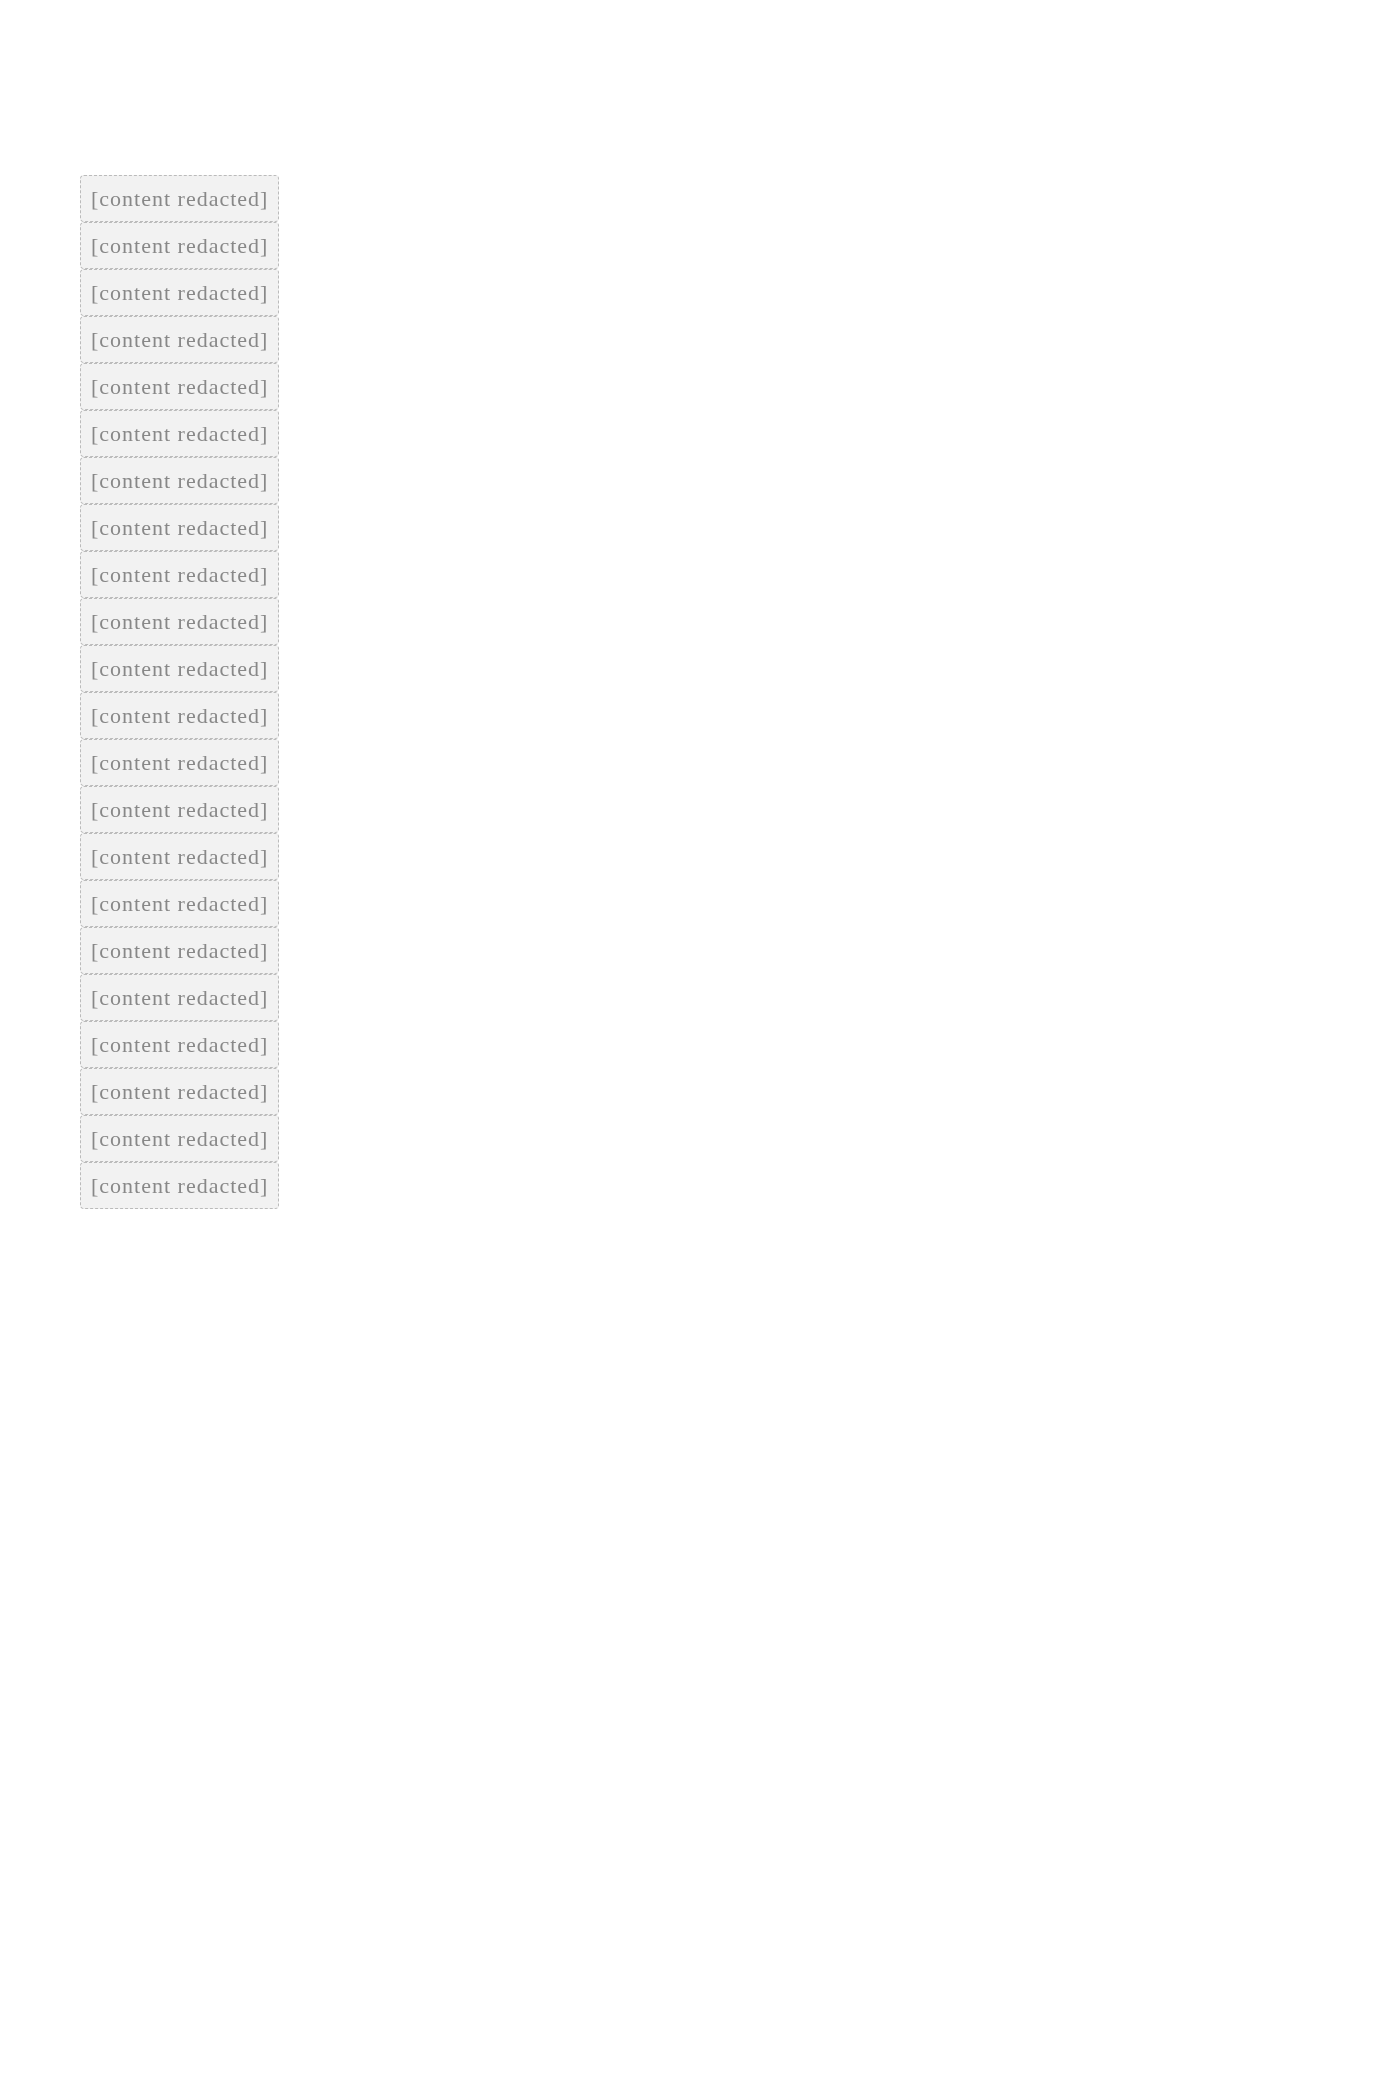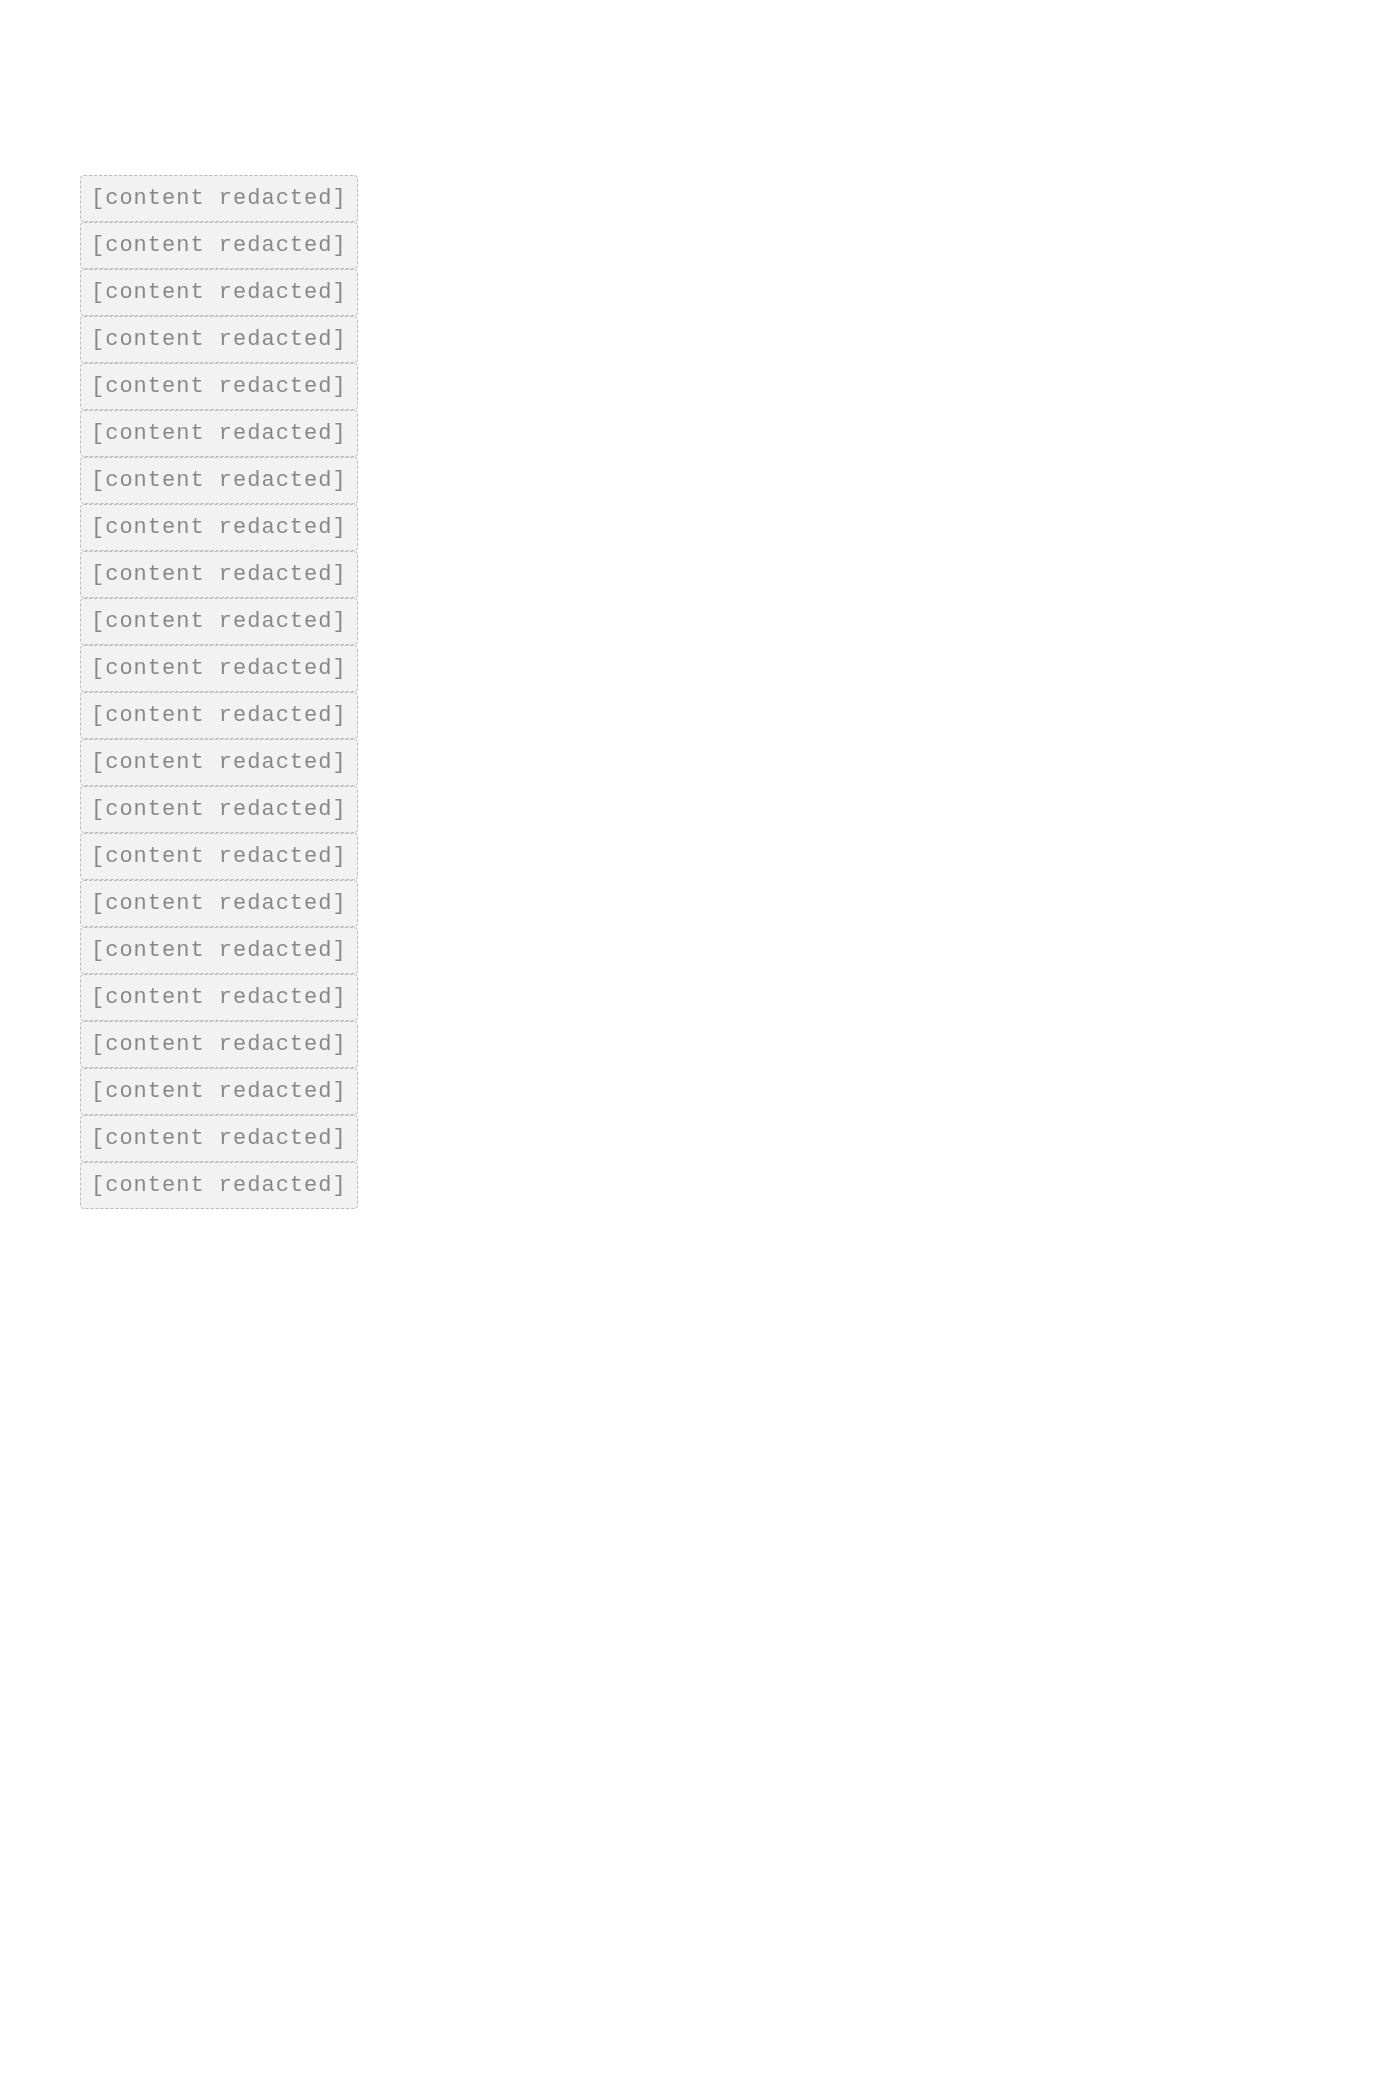--- a/index.html
+++ b/index.html
@@ -5,21 +5,21 @@
   html, body {
     margin: 0;
     padding: 0;
     background: #ffffff;
   }
   .page {
     position: relative;
     width: 1400px;
     height: 2100px;
     background: #ffffff;
-    font-family: Liberation Mono, monospace;
+    font-family: Liberation Serif, serif;
     color: #3a3a3a;
     overflow: hidden;
   }
   .text-block {
     position: absolute;
     top: 175px;
     left: 80px;
     right: 80px;
   }
   .line {

